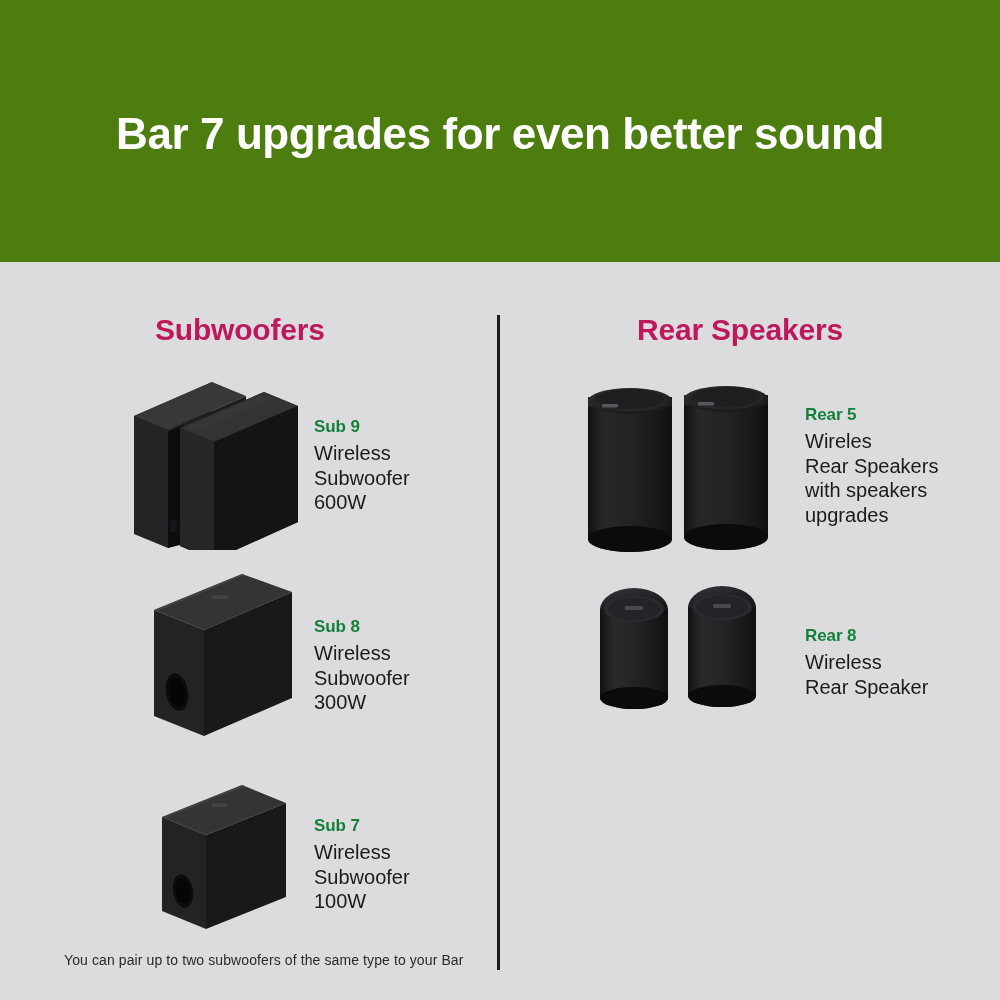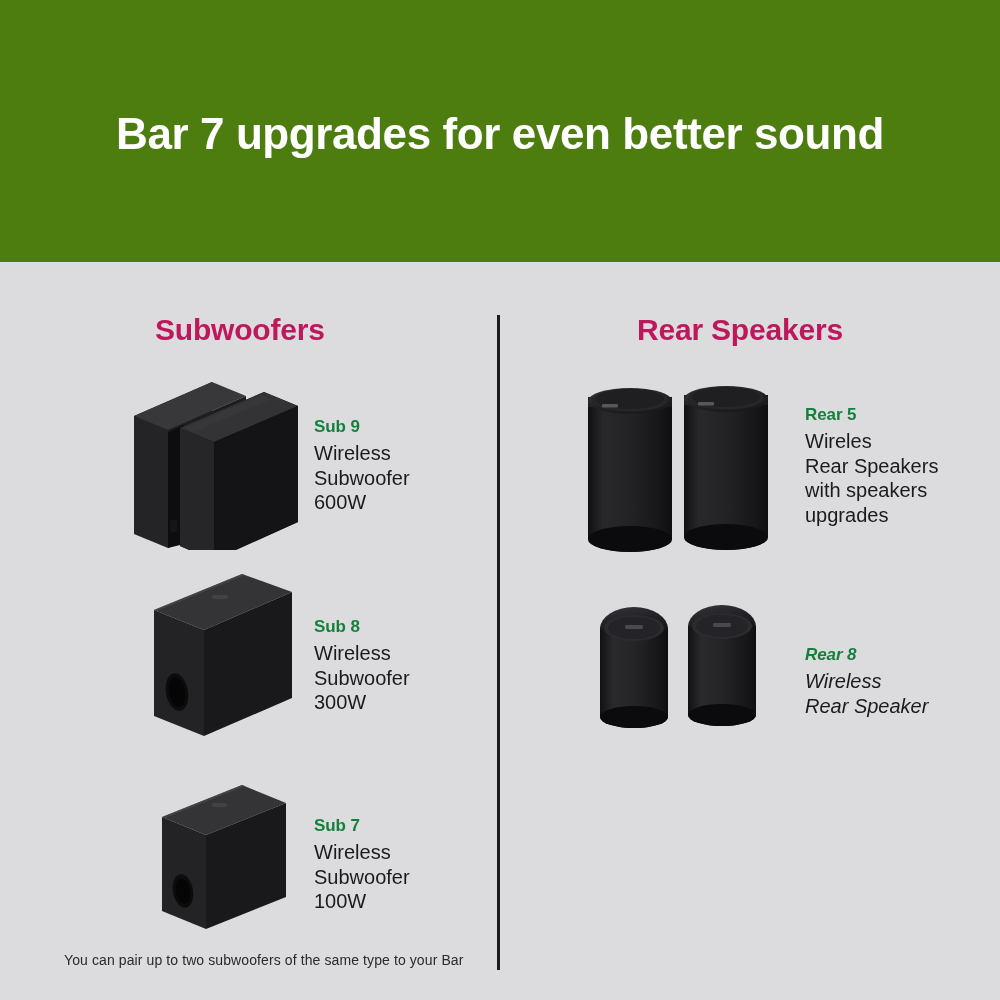--- a/index.html
+++ b/index.html
@@ -243,21 +243,21 @@
     </div>
     <div class="product-text" style="left:235px; top:35px;">
       <div class="product-name">Rear 5</div>
       <div class="product-desc">Wireles</div>
       <div class="product-desc">Rear Speakers</div>
       <div class="product-desc">with speakers</div>
       <div class="product-desc">upgrades</div>
     </div>
   </div>
 
-  <div class="product-row" style="left:570px; top:595px; width:420px; height:150px;font-style:italic;">
+  <div class="product-row" style="left:570px; top:576px; width:420px; height:150px;">
     <div class="product-art" style="left:18px; top:4px;">
       <svg class="art-svg" width="180" height="144" viewBox="0 0 180 144">
         <defs>
           <linearGradient id="shortBody" x1="0" y1="0" x2="1" y2="0">
             <stop offset="0%" stop-color="#111113"></stop>
             <stop offset="20%" stop-color="#2a2a2d"></stop>
             <stop offset="52%" stop-color="#242427"></stop>
             <stop offset="86%" stop-color="#171719"></stop>
             <stop offset="100%" stop-color="#0f0f11"></stop>
           </linearGradient>

